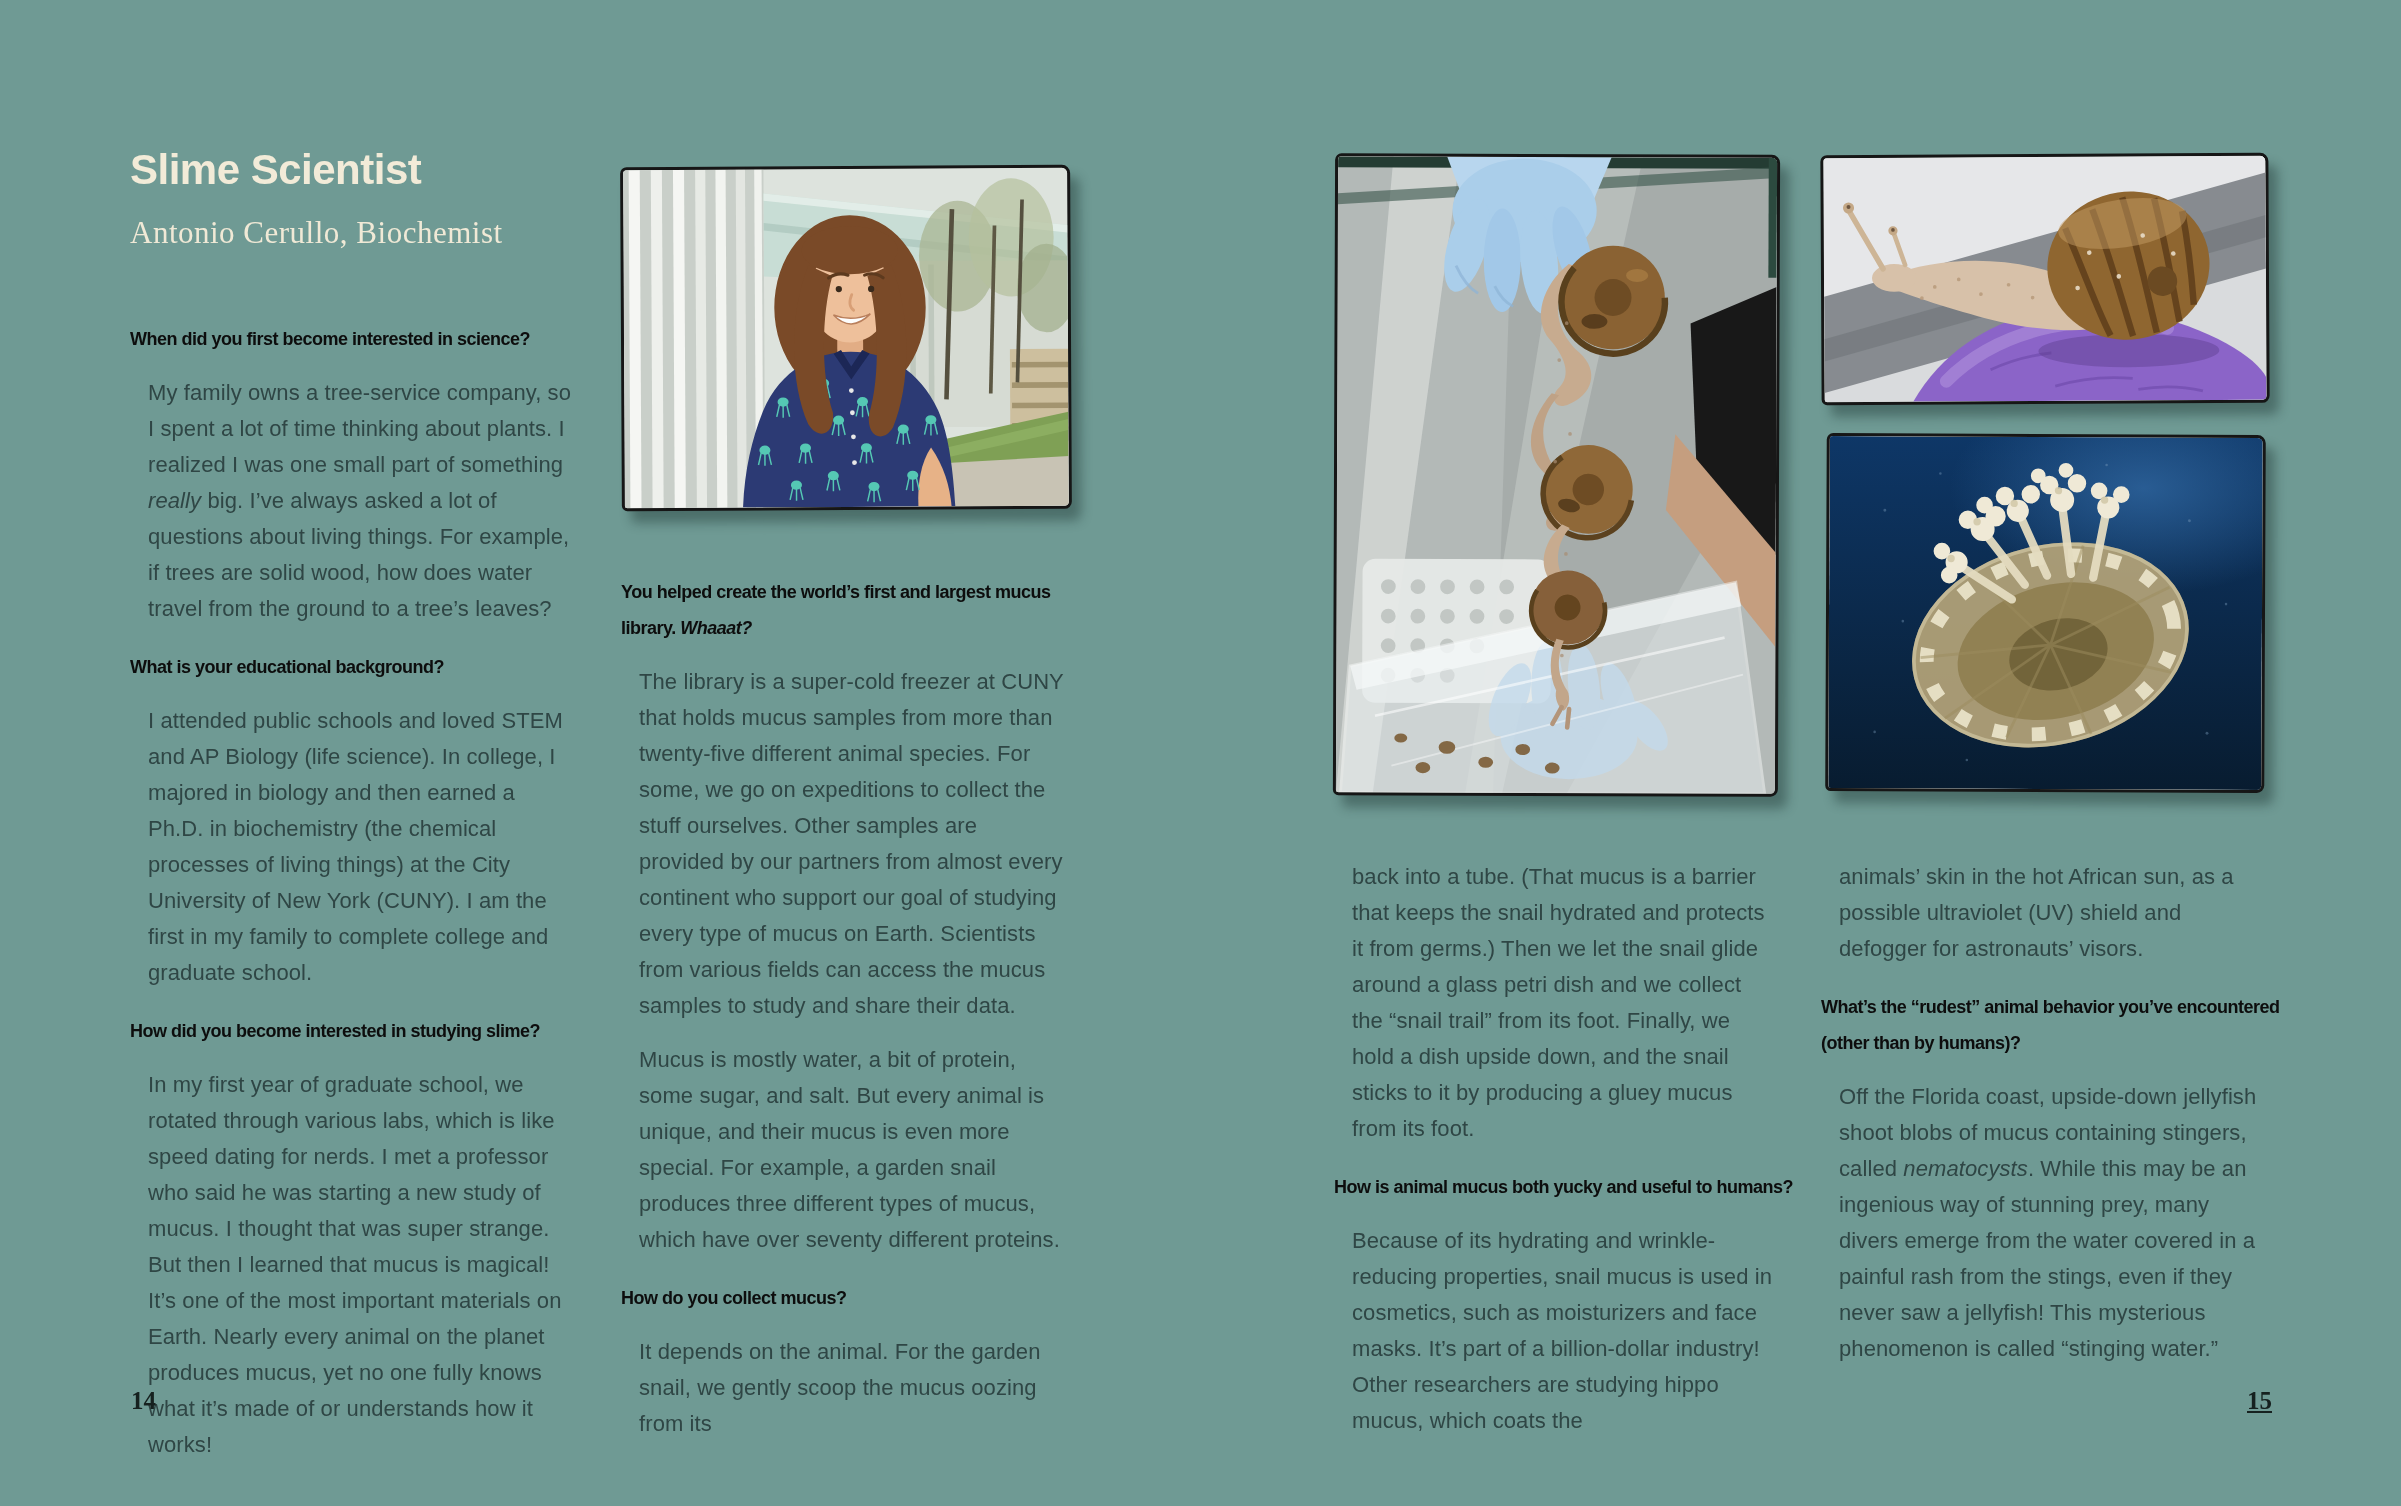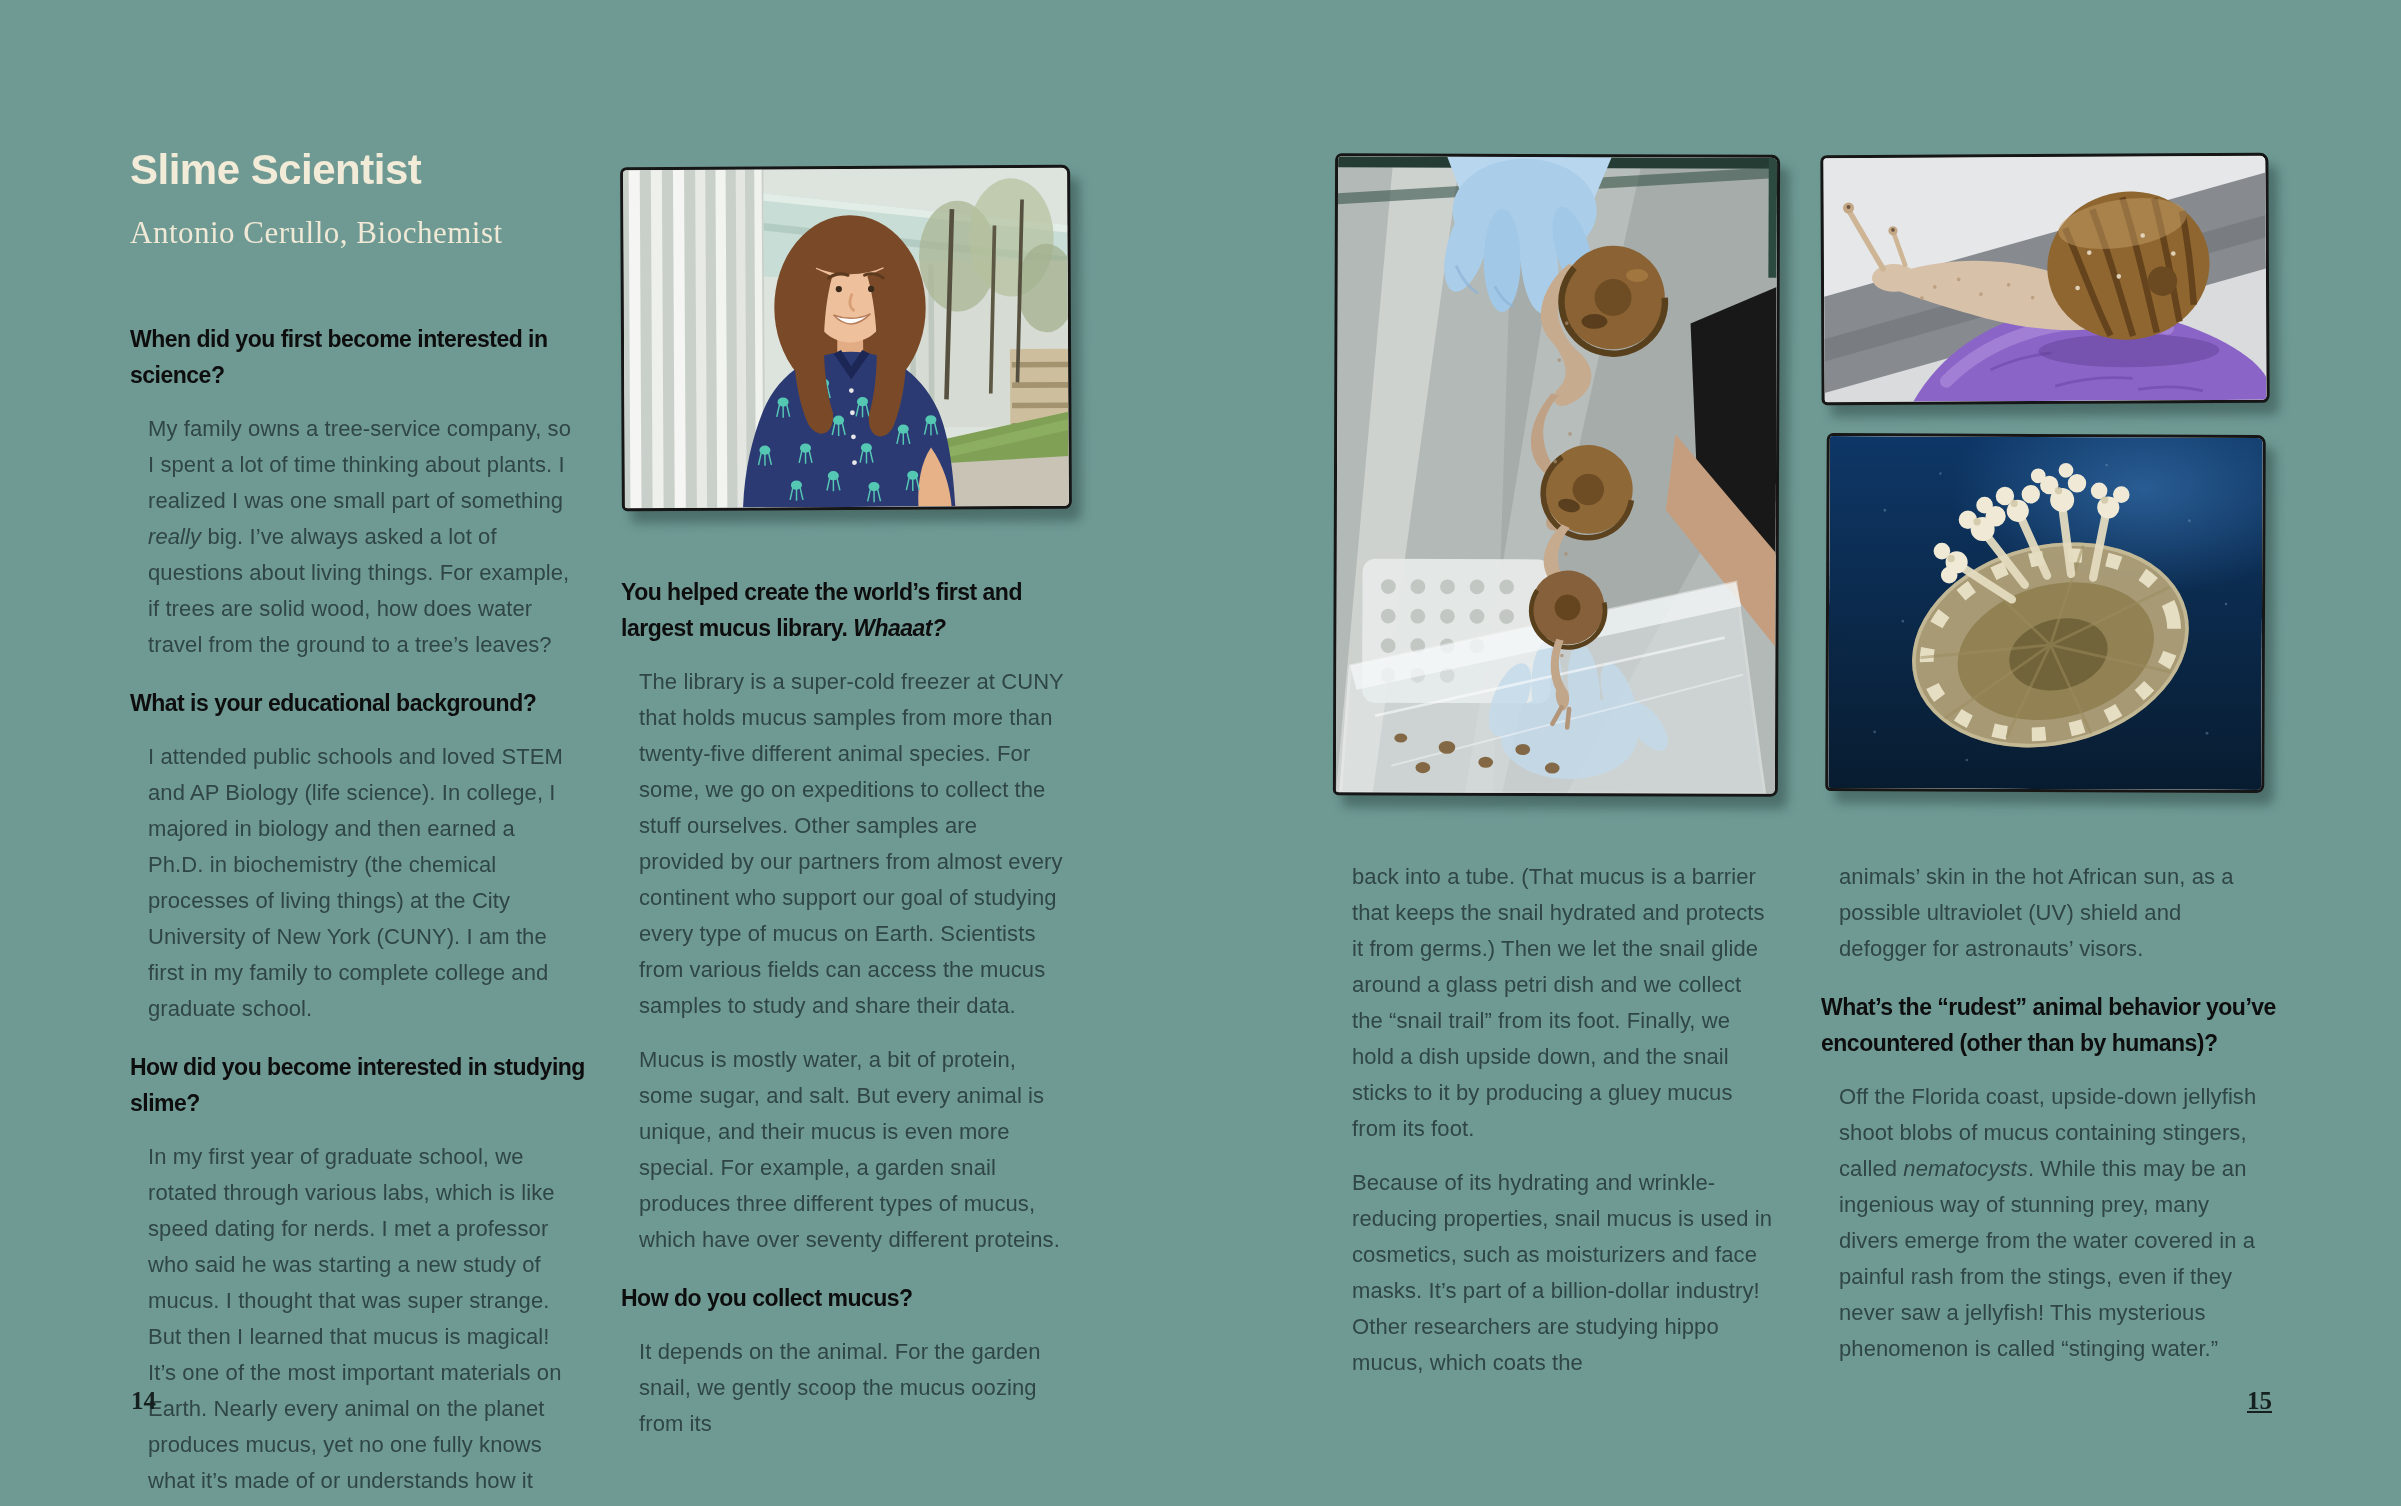--- a/index.html
+++ b/index.html
@@ -19,21 +19,21 @@
     font-family:"Liberation Serif","DejaVu Serif",serif;
     font-size:31px;color:#F0E9D6;letter-spacing:0.5px;
   }
   .col{position:absolute;width:462px;}
   #col1{left:130px;top:321px;}
   #col2-text{left:621px;top:574px;}
   #col3-text{left:1334px;top:841px;}
   #col4-text{left:1821px;top:841px;}
   .q{
     font-weight:bold;color:#0D0D0D;
-    font-size:23px;line-height:36px;letter-spacing:-0.5px;
+    font-size:18px;line-height:36px;letter-spacing:-0.5px;
     margin:22px 0 0 0;padding:0;margin-right:-13px;
   }
   .q.first{margin-top:0;}
   .q.narrow{margin-right:0;}
   .q em{font-style:italic;}
   .a{
     color:#2F4645;font-size:22px;line-height:36px;letter-spacing:0.1px;
     margin:18px;padding:0;
   }
   .a em{font-style:italic;}
@@ -303,20 +303,21 @@
           <circle cx="236" cy="330" r="2"></circle>
             <circle cx="248" cy="430" r="2"></circle>
             <circle cx="244" cy="540" r="2"></circle>
         </g>
       </g>
     </svg>
   </div>
 
   <div class="col" id="col3-text">
     <p class="a">back into a tube. (That mucus is a barrier that keeps the snail hydrated and protects it from germs.) Then we let the snail glide around a glass petri dish and we collect the “snail trail” from its foot. Finally, we hold a dish upside down, and the snail sticks to it by producing a gluey mucus from its foot.</p>
+    <p class="q">How is animal mucus both yucky and useful to humans?</p>
     <p class="a">Because of its hydrating and wrinkle-reducing properties, snail mucus is used in cosmetics, such as moisturizers and face masks. It’s part of a billion-dollar industry! Other researchers are studying hippo mucus, which coats the</p>
   </div>
 
   <div class="photo" id="photo-snail-glove">
     <svg viewBox="0 0 479 264" preserveAspectRatio="none">
       <rect width="479" height="264" fill="#d9dbdd"></rect>
       <polygon points="0,0 479,0 479,20 0,152" fill="#e6e7e9"></polygon>
       <polygon points="0,150 479,18 479,122 0,254" fill="#878b90"></polygon>
       <polygon points="0,196 479,64 479,88 0,220" fill="#6e7277" opacity="0.55"></polygon>
       <g>

